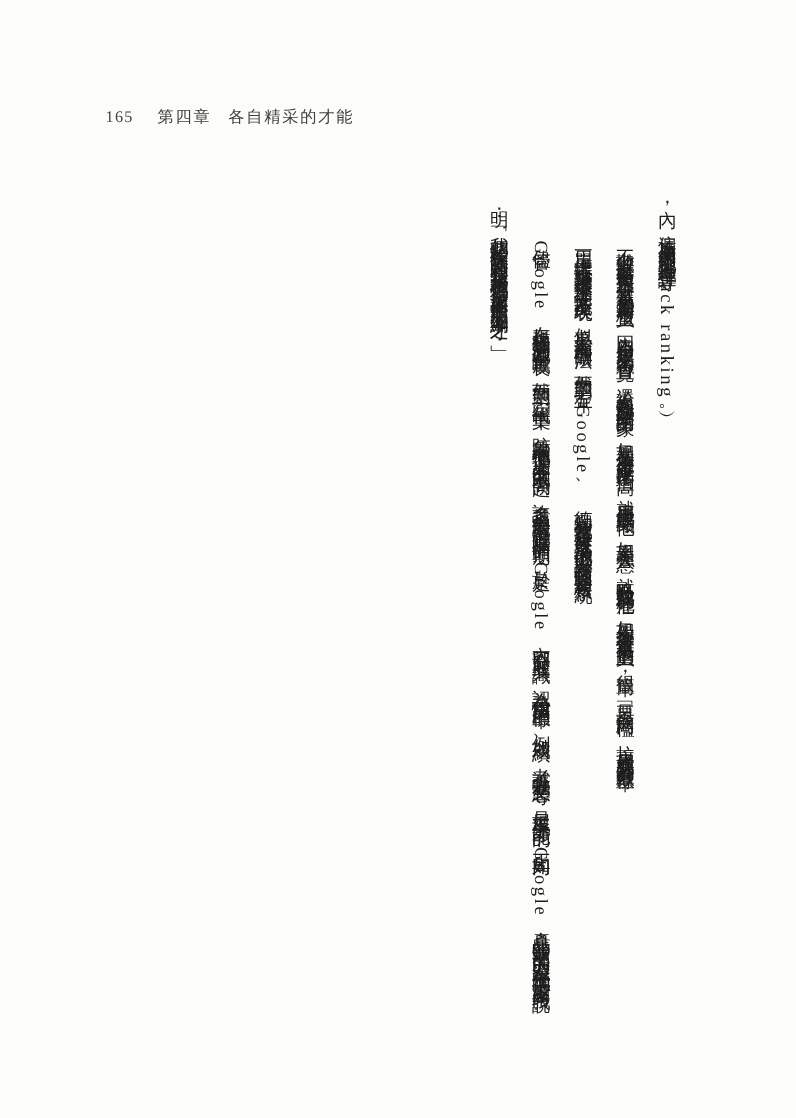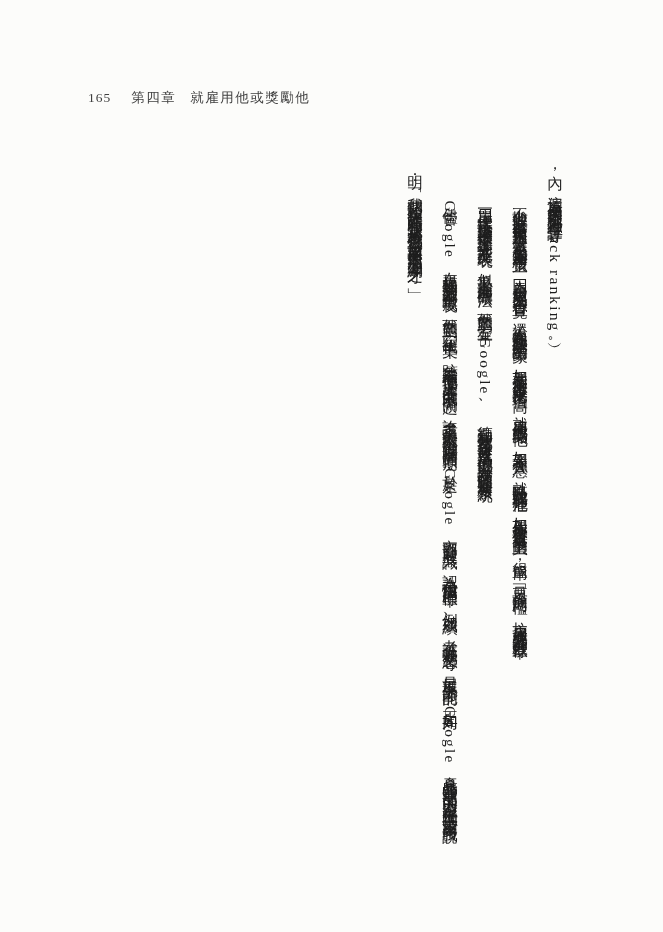--- a/index.html
+++ b/index.html
@@ -55,21 +55,21 @@
   .vtext p.indent {
     text-indent: 2.15em;
   }
 </style>
 </head>
 <body>
 
 <div class="page">
 
   <div class="running-header">
-    <span class="pagenum">165</span><span class="chapter">第四章</span><span class="chapter-title">就雇用他或獎勵他</span>
+    <span class="pagenum">165</span><span class="chapter">第四章</span><span class="chapter-title">各自精采的才能</span>
   </div>
 
   <div class="vtext">
     <p>內，這個廣為使用的系統稱為「堆疊評等」（stack ranking）。</p>
     <p class="indent">不難理解這麼多企業採用單一分數系統來雇用和考核員工，因為用起來簡易又符合直覺，還給人客觀和數學確證的印象。如果某個應徵者等級比平均值高，就雇用他或獎勵他，如果差強人意，就略過她或解雇他。如果你想擁有資質更優的員工，很簡單，只要「提高門檻」，拉高雇用或升遷的分數標準。</p>
     <p class="indent">用單一標準或少數幾項標準來評等個人才能及表現，似乎是完全合理的做法。然而到了二〇一五年，Google、德勤和微軟都各自修改或捨棄了他們以評等為基礎的聘雇和考核系統。</p>
     <p class="indent">儘管Google在規模和獲利方面都不斷成長，然而到了二〇〇〇年代中葉，跡象顯示他們揀選人才的方式出了問題。許多員工的表現不符合管理階層的預期，於是Google內部升起一股共識，認為公司慣用的標準，例如成績、考試分數和文憑等，是展現不出才能的。正如同Google產品品質營運部門的人力資源主任陶德・卡萊爾向我說明：「我們開始投注大量時間和金錢來分析我們覺得應該雇用而未雇用的『漏網之才』。」</p>
   </div>
 
 </div>

